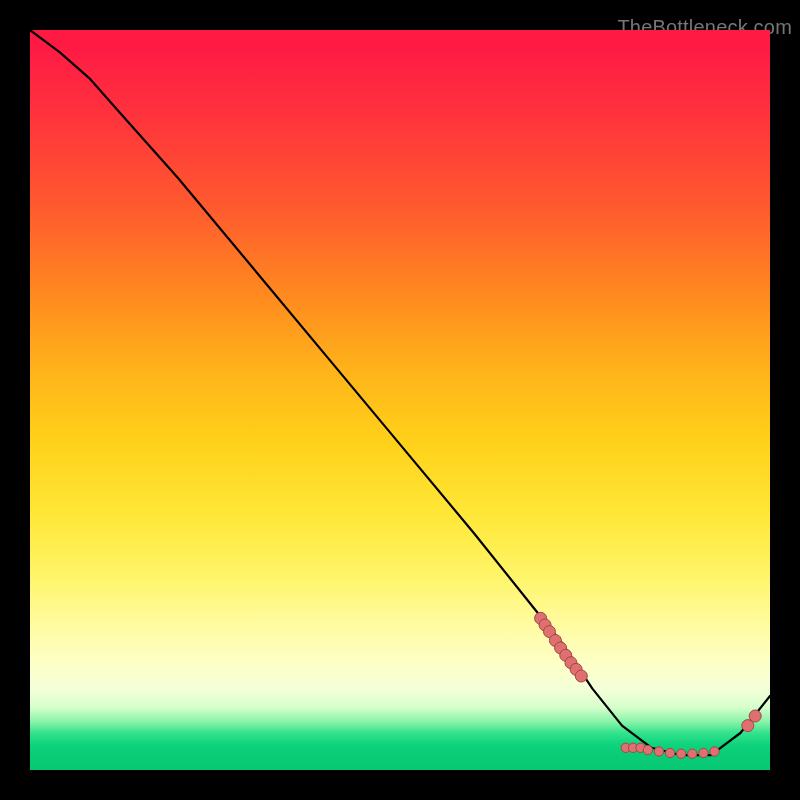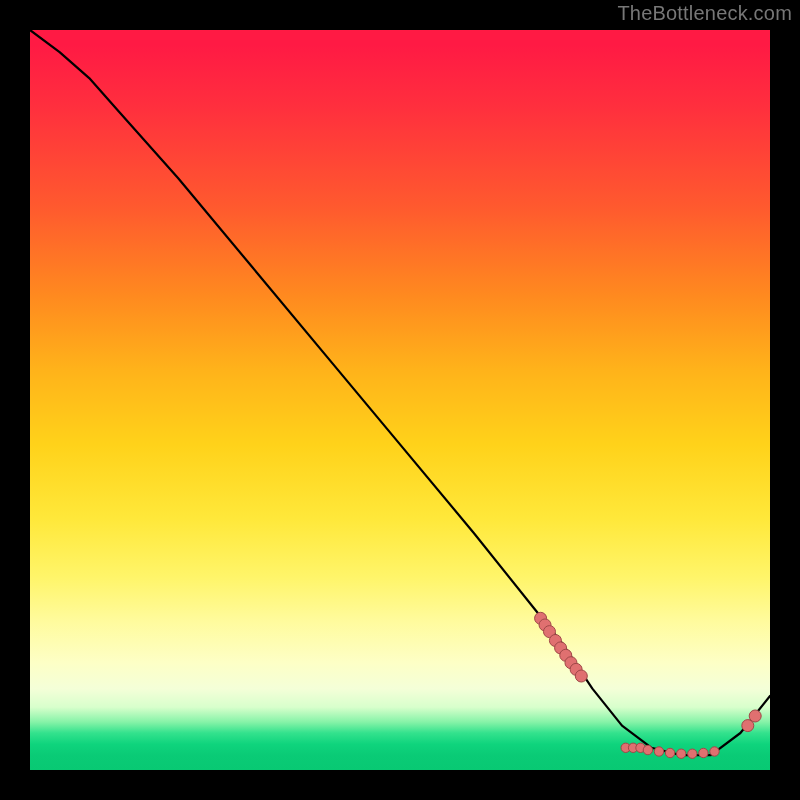--- a/index.html
+++ b/index.html
@@ -12,21 +12,21 @@
     font-family: Arial, Helvetica, sans-serif;
   }
   .stage {
     position: relative;
     width: 800px;
     height: 800px;
     background: #000;
   }
   .watermark {
     position: absolute;
-    top: 2px;
+    top: 16px;
     right: 8px;
     color: #777;
     font-size: 20px;
     font-weight: 500;
     letter-spacing: 0.2px;
     user-select: none;
   }
   .plot {
     position: absolute;
     left: 30px;

